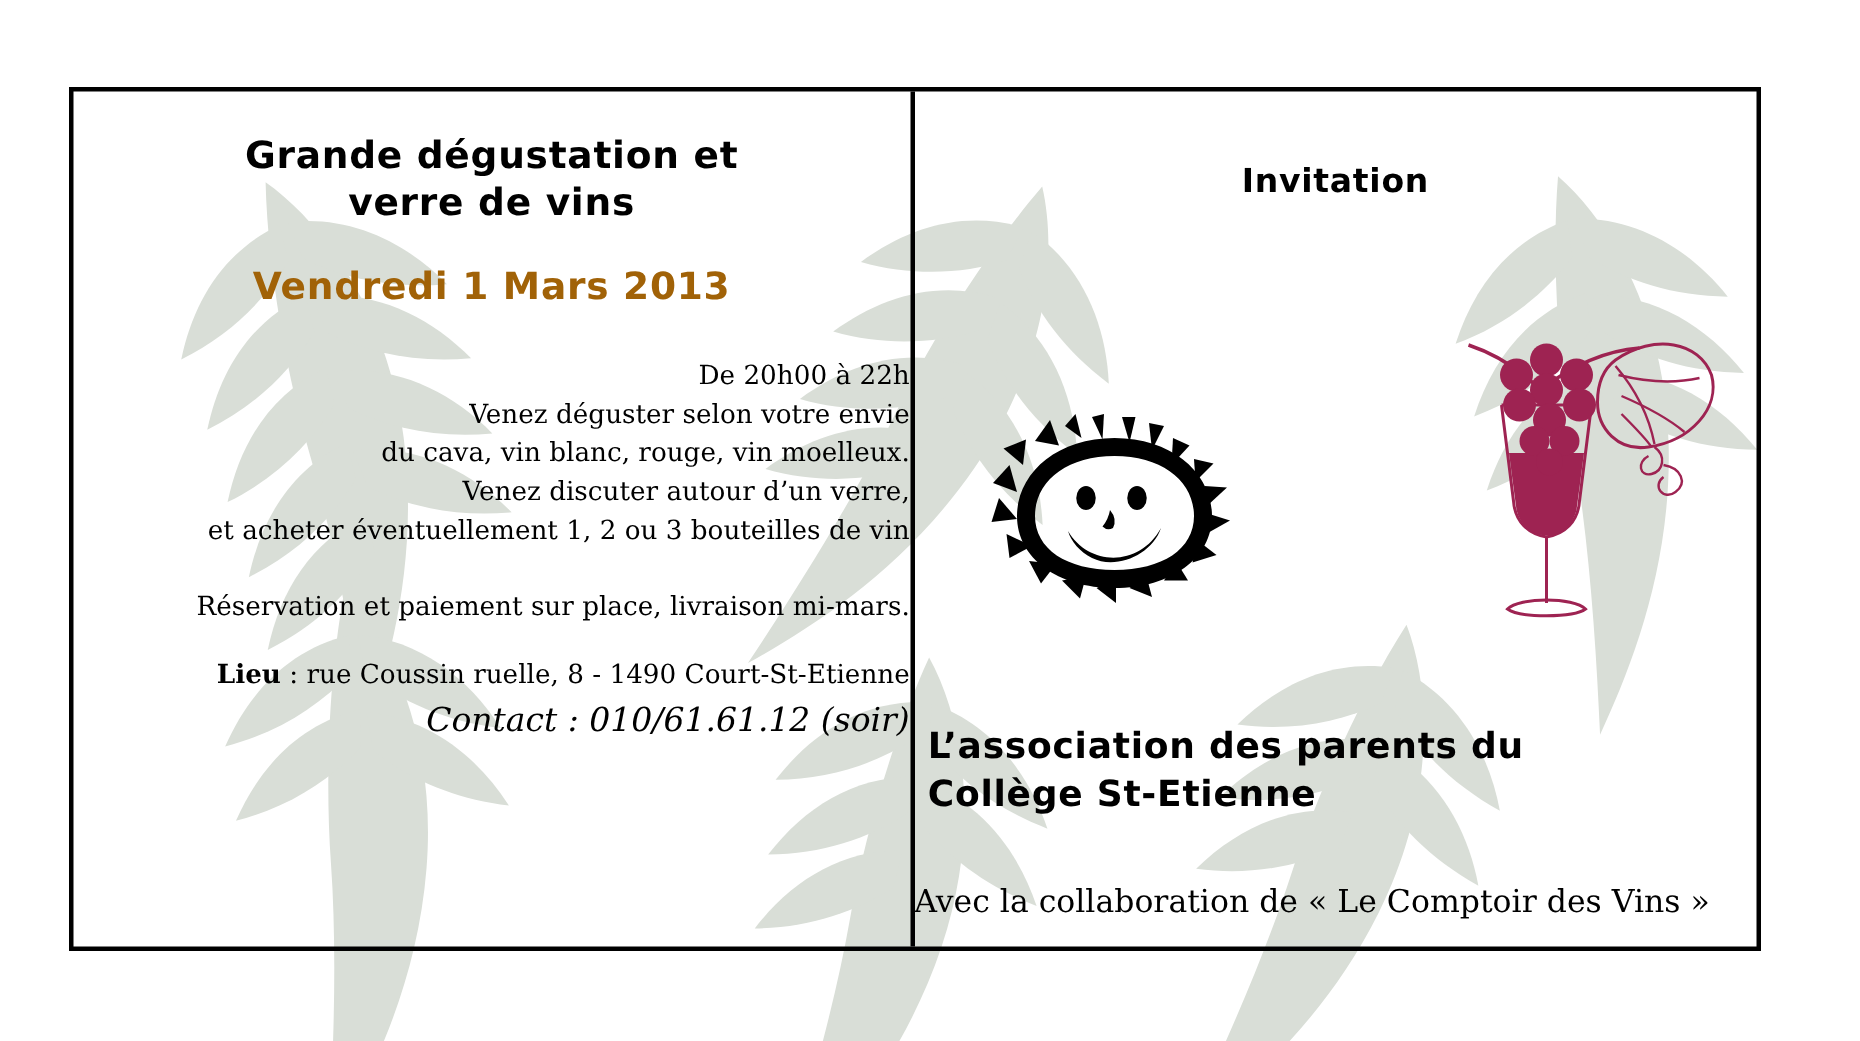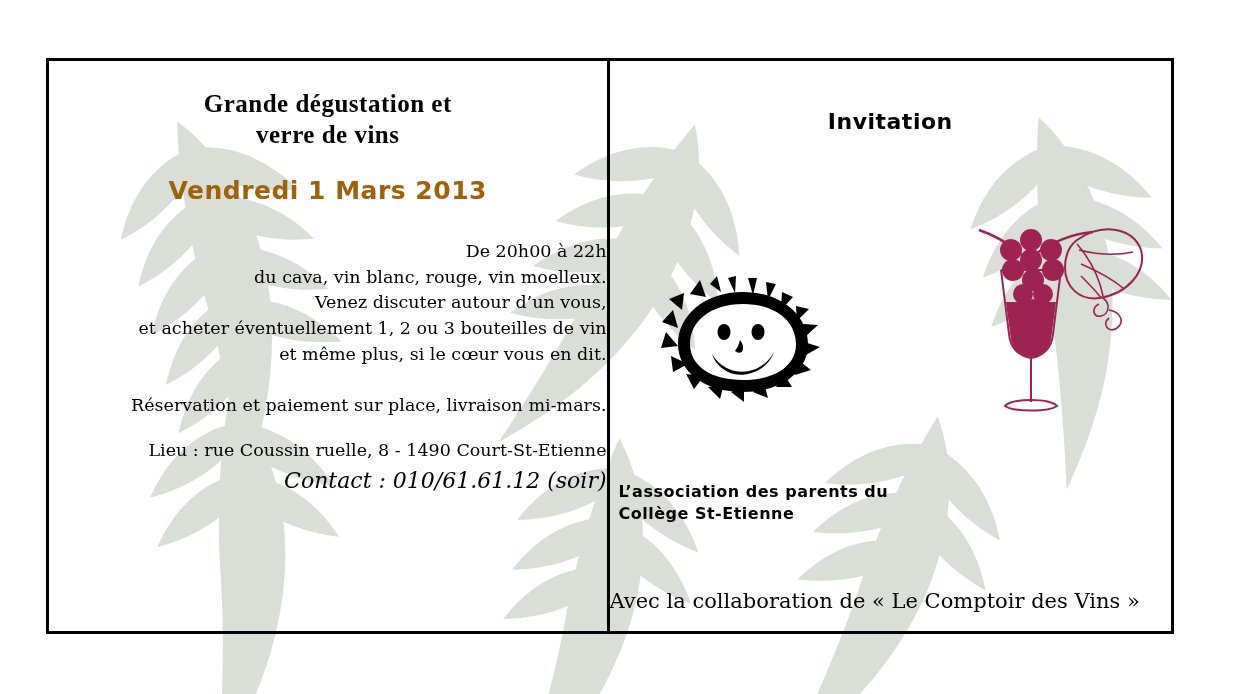--- a/index.html
+++ b/index.html
@@ -55,21 +55,20 @@
     font-family: "DejaVu Sans", sans-serif;
     font-weight: bold;
     letter-spacing: 0.5px;
   }
   #title-block {
     text-align: center;
     margin-top: 28px;
     font-size: 25px;
     line-height: 1.22;
     color: #000;
-    font-family: Liberation Serif, serif;
   }
   #date-line {
     text-align: center;
     margin-top: 26px;
     font-size: 25px;
     color: #a16207;
   }
   .body-text {
     font-family: "DejaVu Serif", serif;
     color: #000;
@@ -83,21 +82,21 @@
   #reservation-line {
     margin-top: 27px;
     font-size: 17.5px;
   }
   #venue-block {
     margin-top: 22px;
     font-size: 17.5px;
     line-height: 1.55;
   }
   #venue-block .lieu-label {
-    font-weight: normal;
+    font-weight: bold;
   }
   #assoc-line {
     font-size: 19.5px;
   }
   #contact-line {
     font-size: 22px;
     font-style: italic;
   }
 
   
@@ -118,21 +117,21 @@
     position: absolute;
     right: 24px;
     top: 145px;
     width: 220px;
     height: 225px;
   }
   #association-block {
     position: absolute;
     left: 9px;
     top: 420px;
-    font-size: 16px;
+    font-size: 24px;
     line-height: 1.35;
     color: #000;
     text-align: left;
   }
   #collaboration-line {
     position: absolute;
     left: 0;
     right: 0;
     bottom: 18px;
     text-align: left;
@@ -215,24 +214,24 @@
 
     <div id="title-block" class="comic">
       <div>Grande dégustation et</div>
       <div>verre de vins</div>
     </div>
 
     <div id="date-line" class="comic">Vendredi 1 Mars 2013</div>
 
     <div id="hours-block" class="body-text">
       <div>De 20h00 à 22h</div>
+      <div>Venez déguster selon votre envie</div>
       <div>du  cava, vin blanc, rouge, vin moelleux.</div>
-      <div>Venez discuter autour d’un vous,</div>
+      <div>Venez discuter autour d’un verre,</div>
       <div>et acheter éventuellement  1, 2 ou 3 bouteilles de vin</div>
-      <div>et  même plus, si le cœur vous en dit.</div>
     </div>
 
     <div id="reservation-line" class="body-text">Réservation et paiement sur place, livraison mi-mars.</div>
 
     <div id="venue-block" class="body-text">
       <div>
         <span class="lieu-label">Lieu</span><span> : rue Coussin ruelle, 8  - 1490 Court-St-Etienne</span>
       </div>
       <div id="contact-line">Contact : 010/61.61.12 (soir)</div>
     </div>

